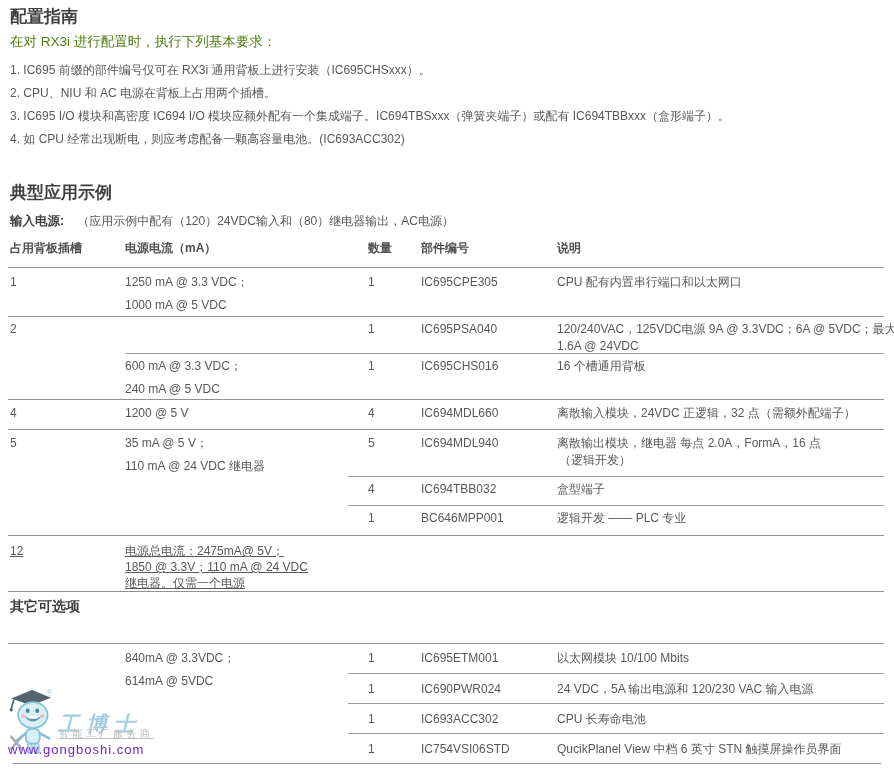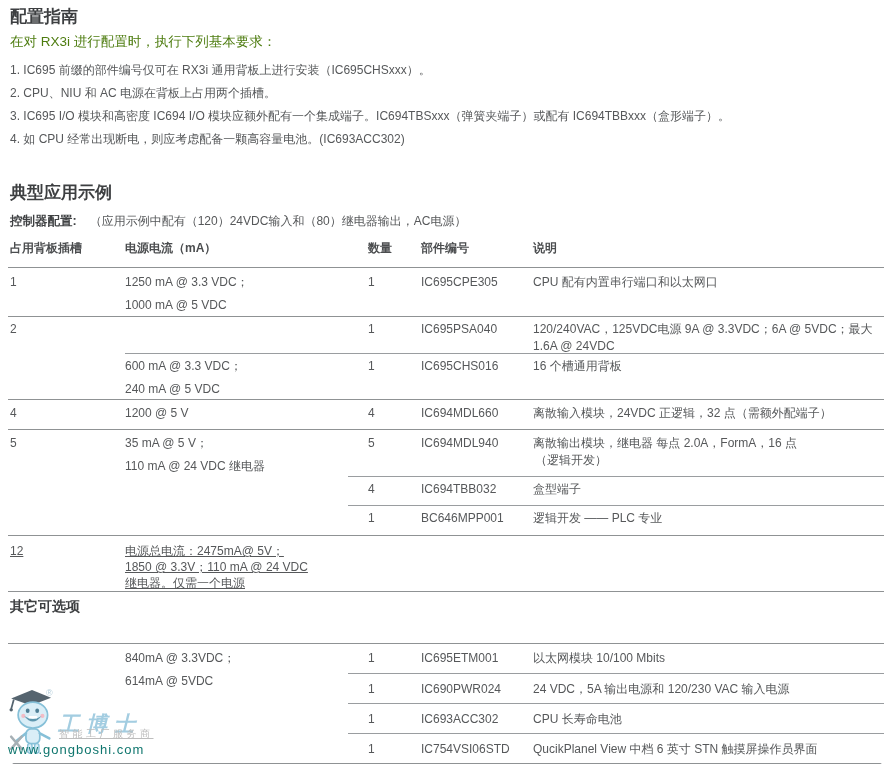--- a/index.html
+++ b/index.html
@@ -19,46 +19,46 @@
   .hline{position:absolute;left:8px;width:876px;height:1px;background:#8f9294;}
   .sub2{position:absolute;left:125px;width:759px;height:1px;background:#9a9da0;}
   .sub3{position:absolute;left:348px;width:536px;height:1px;background:#9a9da0;}
   .trow{position:absolute;left:0;right:0;height:0;}
   .cell{position:absolute;top:0;font-size:12px;color:#56585a;white-space:nowrap;}
   .cell .ln{line-height:23px;height:23px;}
   .c-slot{left:10px;}
   .c-cur{left:125px;}
   .c-qty{left:368px;}
   .c-part{left:421px;}
-  .c-desc{left:533px;padding-top:3px;}
+  .c-desc{left:557px;padding-top:3px;}
   .c-desc .ln{line-height:17px;height:17px;}
   .tight .ln{line-height:16px;height:16px;text-decoration:underline;}
   .th{font-weight:bold;color:#4b4d4f;font-size:12px;}
   
   .wm-brand{left:58px;font-family:"DejaVu Serif","Liberation Serif",serif;font-style:italic;
     font-weight:bold;font-size:21px;color:#a3cde1;letter-spacing:7px;margin-top:11px;}
   .wm-reg{left:46px;font-size:9px;color:#b3cdda;}
   .wm-tag{left:59px;font-size:10px;color:#bdbdbd;letter-spacing:3.5px;text-decoration:underline;}
-  .wm-url{left:8px;font-size:13px;color:#0f766e;letter-spacing:1px;}
+  .wm-url{left:8px;font-size:13px;color:#6d28d9;letter-spacing:1px;}
 </style>
 </head>
 <body>
 
 <div class="page">
 
   <div class="abs h1" style="top:5px">配置指南</div>
   <div class="abs intro" style="top:33px">在对 RX3i 进行配置时，执行下列基本要求：</div>
   <div class="abs li" style="top:62px">1.  IC695 前缀的部件编号仅可在 RX3i 通用背板上进行安装（IC695CHSxxx）。</div>
   <div class="abs li" style="top:85px">2.  CPU、NIU 和 AC 电源在背板上占用两个插槽。</div>
   <div class="abs li" style="top:108px">3.  IC695 I/O 模块和高密度 IC694 I/O 模块应额外配有一个集成端子。IC694TBSxxx（弹簧夹端子）或配有 IC694TBBxxx（盒形端子）。</div>
   <div class="abs li" style="top:131px">4.  如 CPU 经常出现断电，则应考虑配备一颗高容量电池。(IC693ACC302)</div>
 
   <div class="abs h1" style="top:181px">典型应用示例</div>
   <div class="abs cfg" style="top:213px">
-    <span class="cfg-label">控制器配置:</span><span class="cfg-note">（应用示例中配有（120）24VDC输入和（80）继电器输出，AC电源）</span>
+    <span class="cfg-label">输入电源:</span><span class="cfg-note">（应用示例中配有（120）24VDC输入和（80）继电器输出，AC电源）</span>
   </div>
 
   <div class="trow" style="top:240px">
     <div class="cell c-slot th">占用背板插槽</div>
     <div class="cell c-cur th">电源电流（mA）</div>
     <div class="cell c-qty th">数量</div>
     <div class="cell c-part th">部件编号</div>
     <div class="cell c-desc th" style="padding-top:0">说明</div>
   </div>
 

